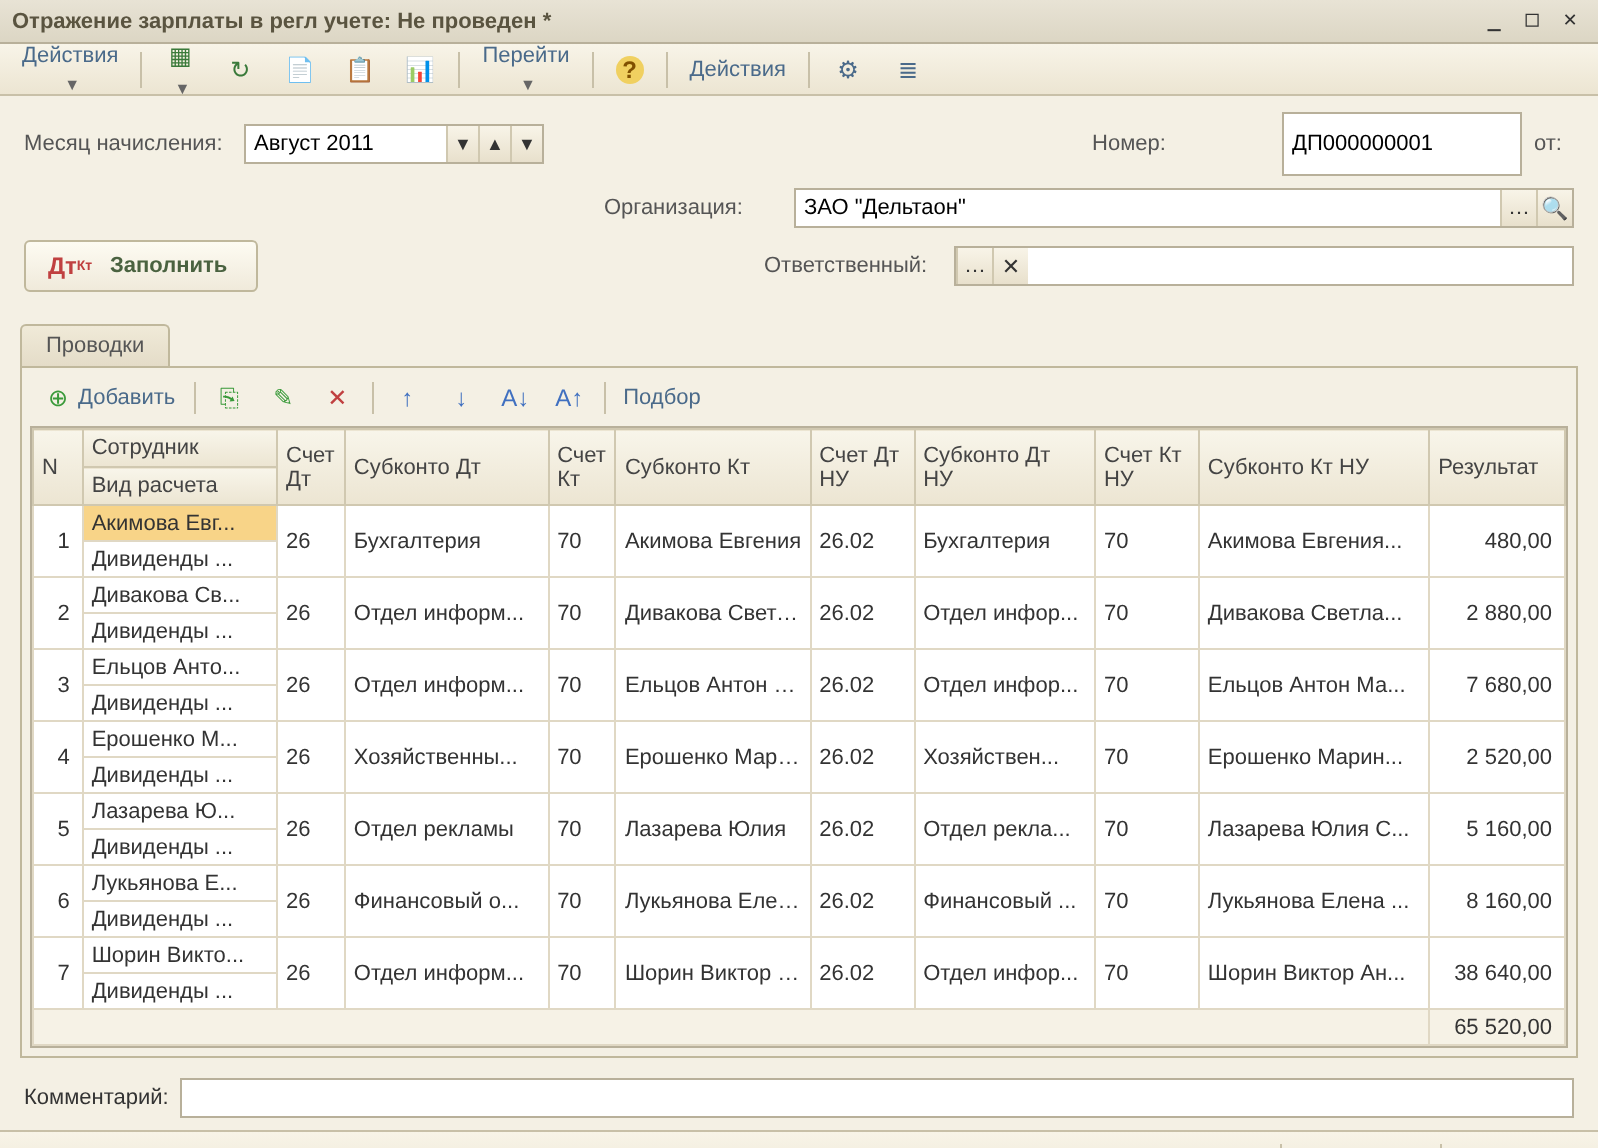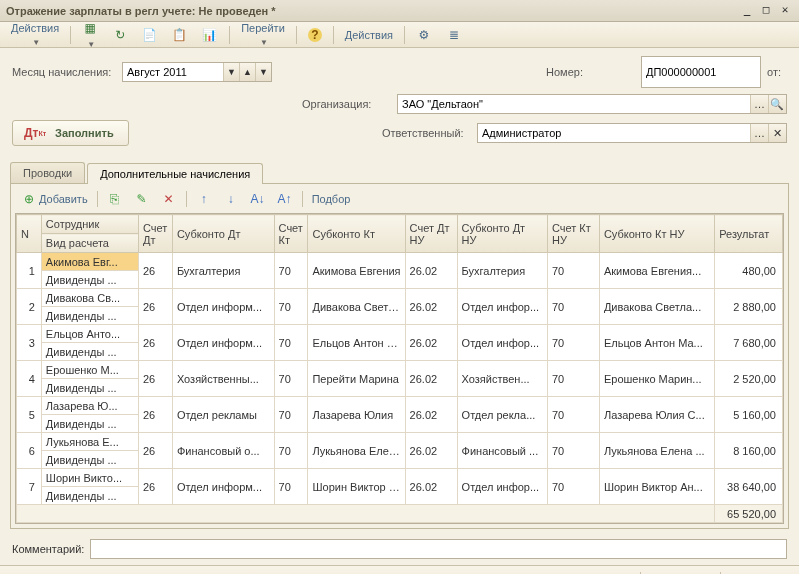--- a/index.html
+++ b/index.html
@@ -123,30 +123,28 @@
     </div>
   </div>
   <div class="header-row">
     <span class="fill-btn">
       <span class="icon">Дт<sub style="font-size:7px">Кт</sub></span>
       <span>Заполнить</span>
     </span>
     <div style="flex:1"></div>
     <span class="lbl" style="width:95px;margin-left:-340px">Ответственный:</span>
     <div class="field-wrap" style="flex:1;max-width:310px">
-      <input value="Администратор" style="">
       <span class="fbtn">…</span>
       <span class="fbtn">✕</span>
     </div>
   </div>
 </div>
 
 <div class="tabs">
   <div class="tab">Проводки</div>
-  <div class="tab active">Дополнительные начисления</div>
 </div>
 
 <div class="tabpanel">
   <div class="grid-toolbar">
     <span class="gbtn">
         <span class="icon" style="color:#3a9a3a">⊕</span>
         <span>Добавить</span>
       </span>
     <span class="gsep"></span>
     <span class="gbtn">
@@ -257,21 +255,21 @@
           </tr>
           <tr>
             <td>Дивиденды ...</td>
           </tr>
           <tr>
             <td rowspan="2" class="num">4</td>
             <td class="">Ерошенко М...</td>
             <td rowspan="2">26</td>
             <td rowspan="2">Хозяйственны...</td>
             <td rowspan="2">70</td>
-            <td rowspan="2">Перейти Марина</td>
+            <td rowspan="2">Ерошенко Марина</td>
             <td rowspan="2">26.02</td>
             <td rowspan="2">Хозяйствен...</td>
             <td rowspan="2">70</td>
             <td rowspan="2">Ерошенко Марин...</td>
             <td rowspan="2" class="num">2 520,00</td>
           </tr>
           <tr>
             <td>Дивиденды ...</td>
           </tr>
           <tr>

